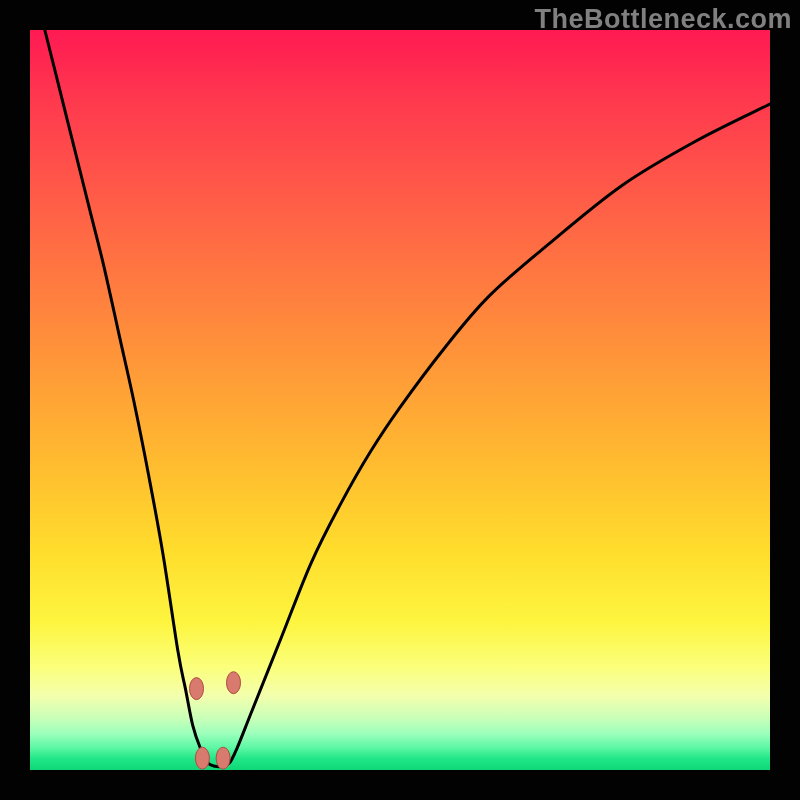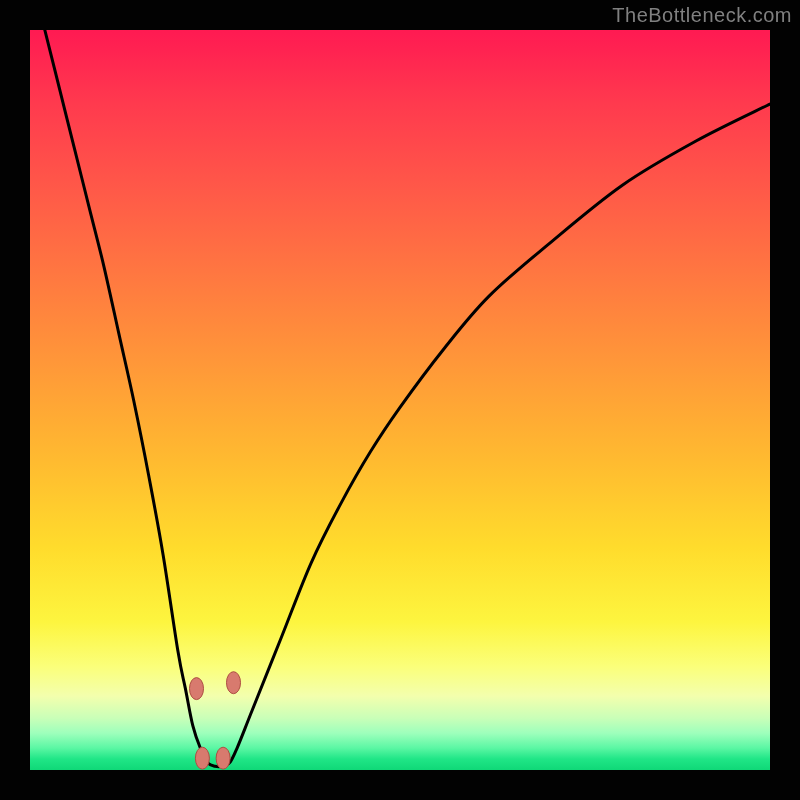--- a/index.html
+++ b/index.html
@@ -48,22 +48,22 @@
       #5cf7a4 97%,
       #20e687 98.5%,
       #0fd877 100%
     );
   }
   .watermark {
     position: absolute;
     top: 4px;
     right: 8px;
     color: #808080;
-    font-size: 20px;
-    font-weight: 400;
+    font-size: 27px;
+    font-weight: 700;
     letter-spacing: 0.5px;
     user-select: none;
   }
   svg.curve {
     position: absolute;
     inset: 0;
     width: 740px;
     height: 740px;
   }
 </style>

